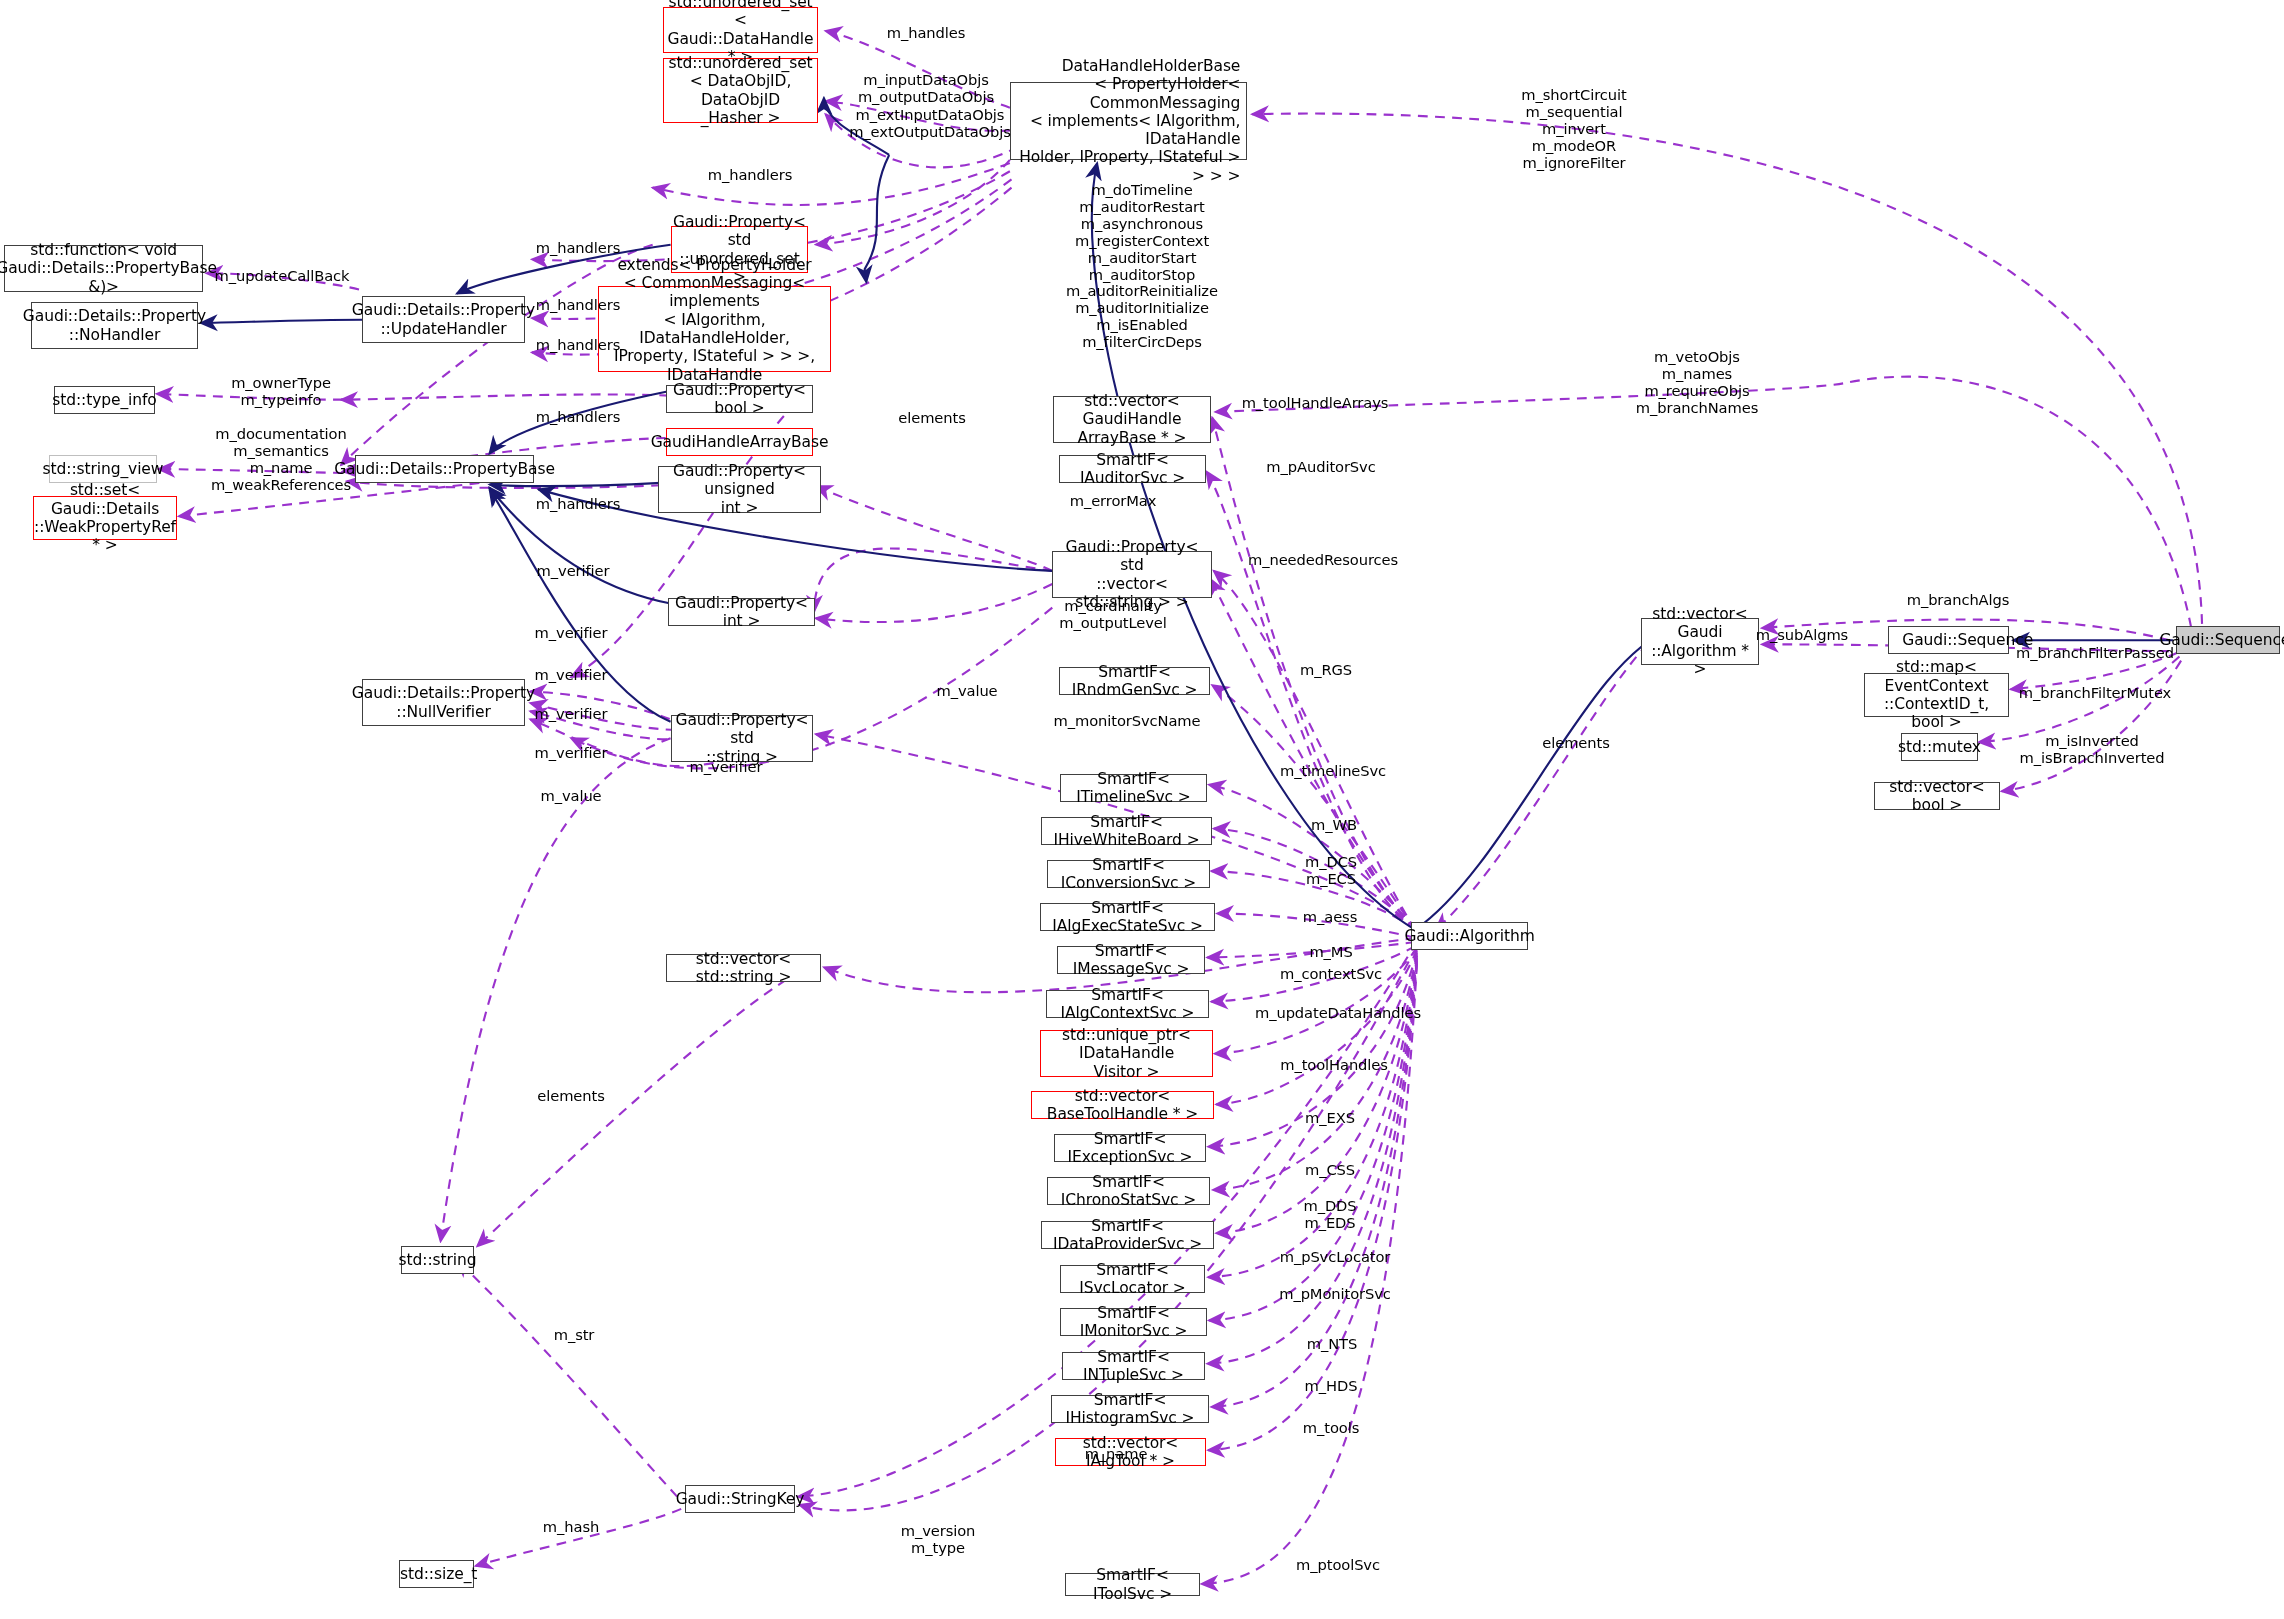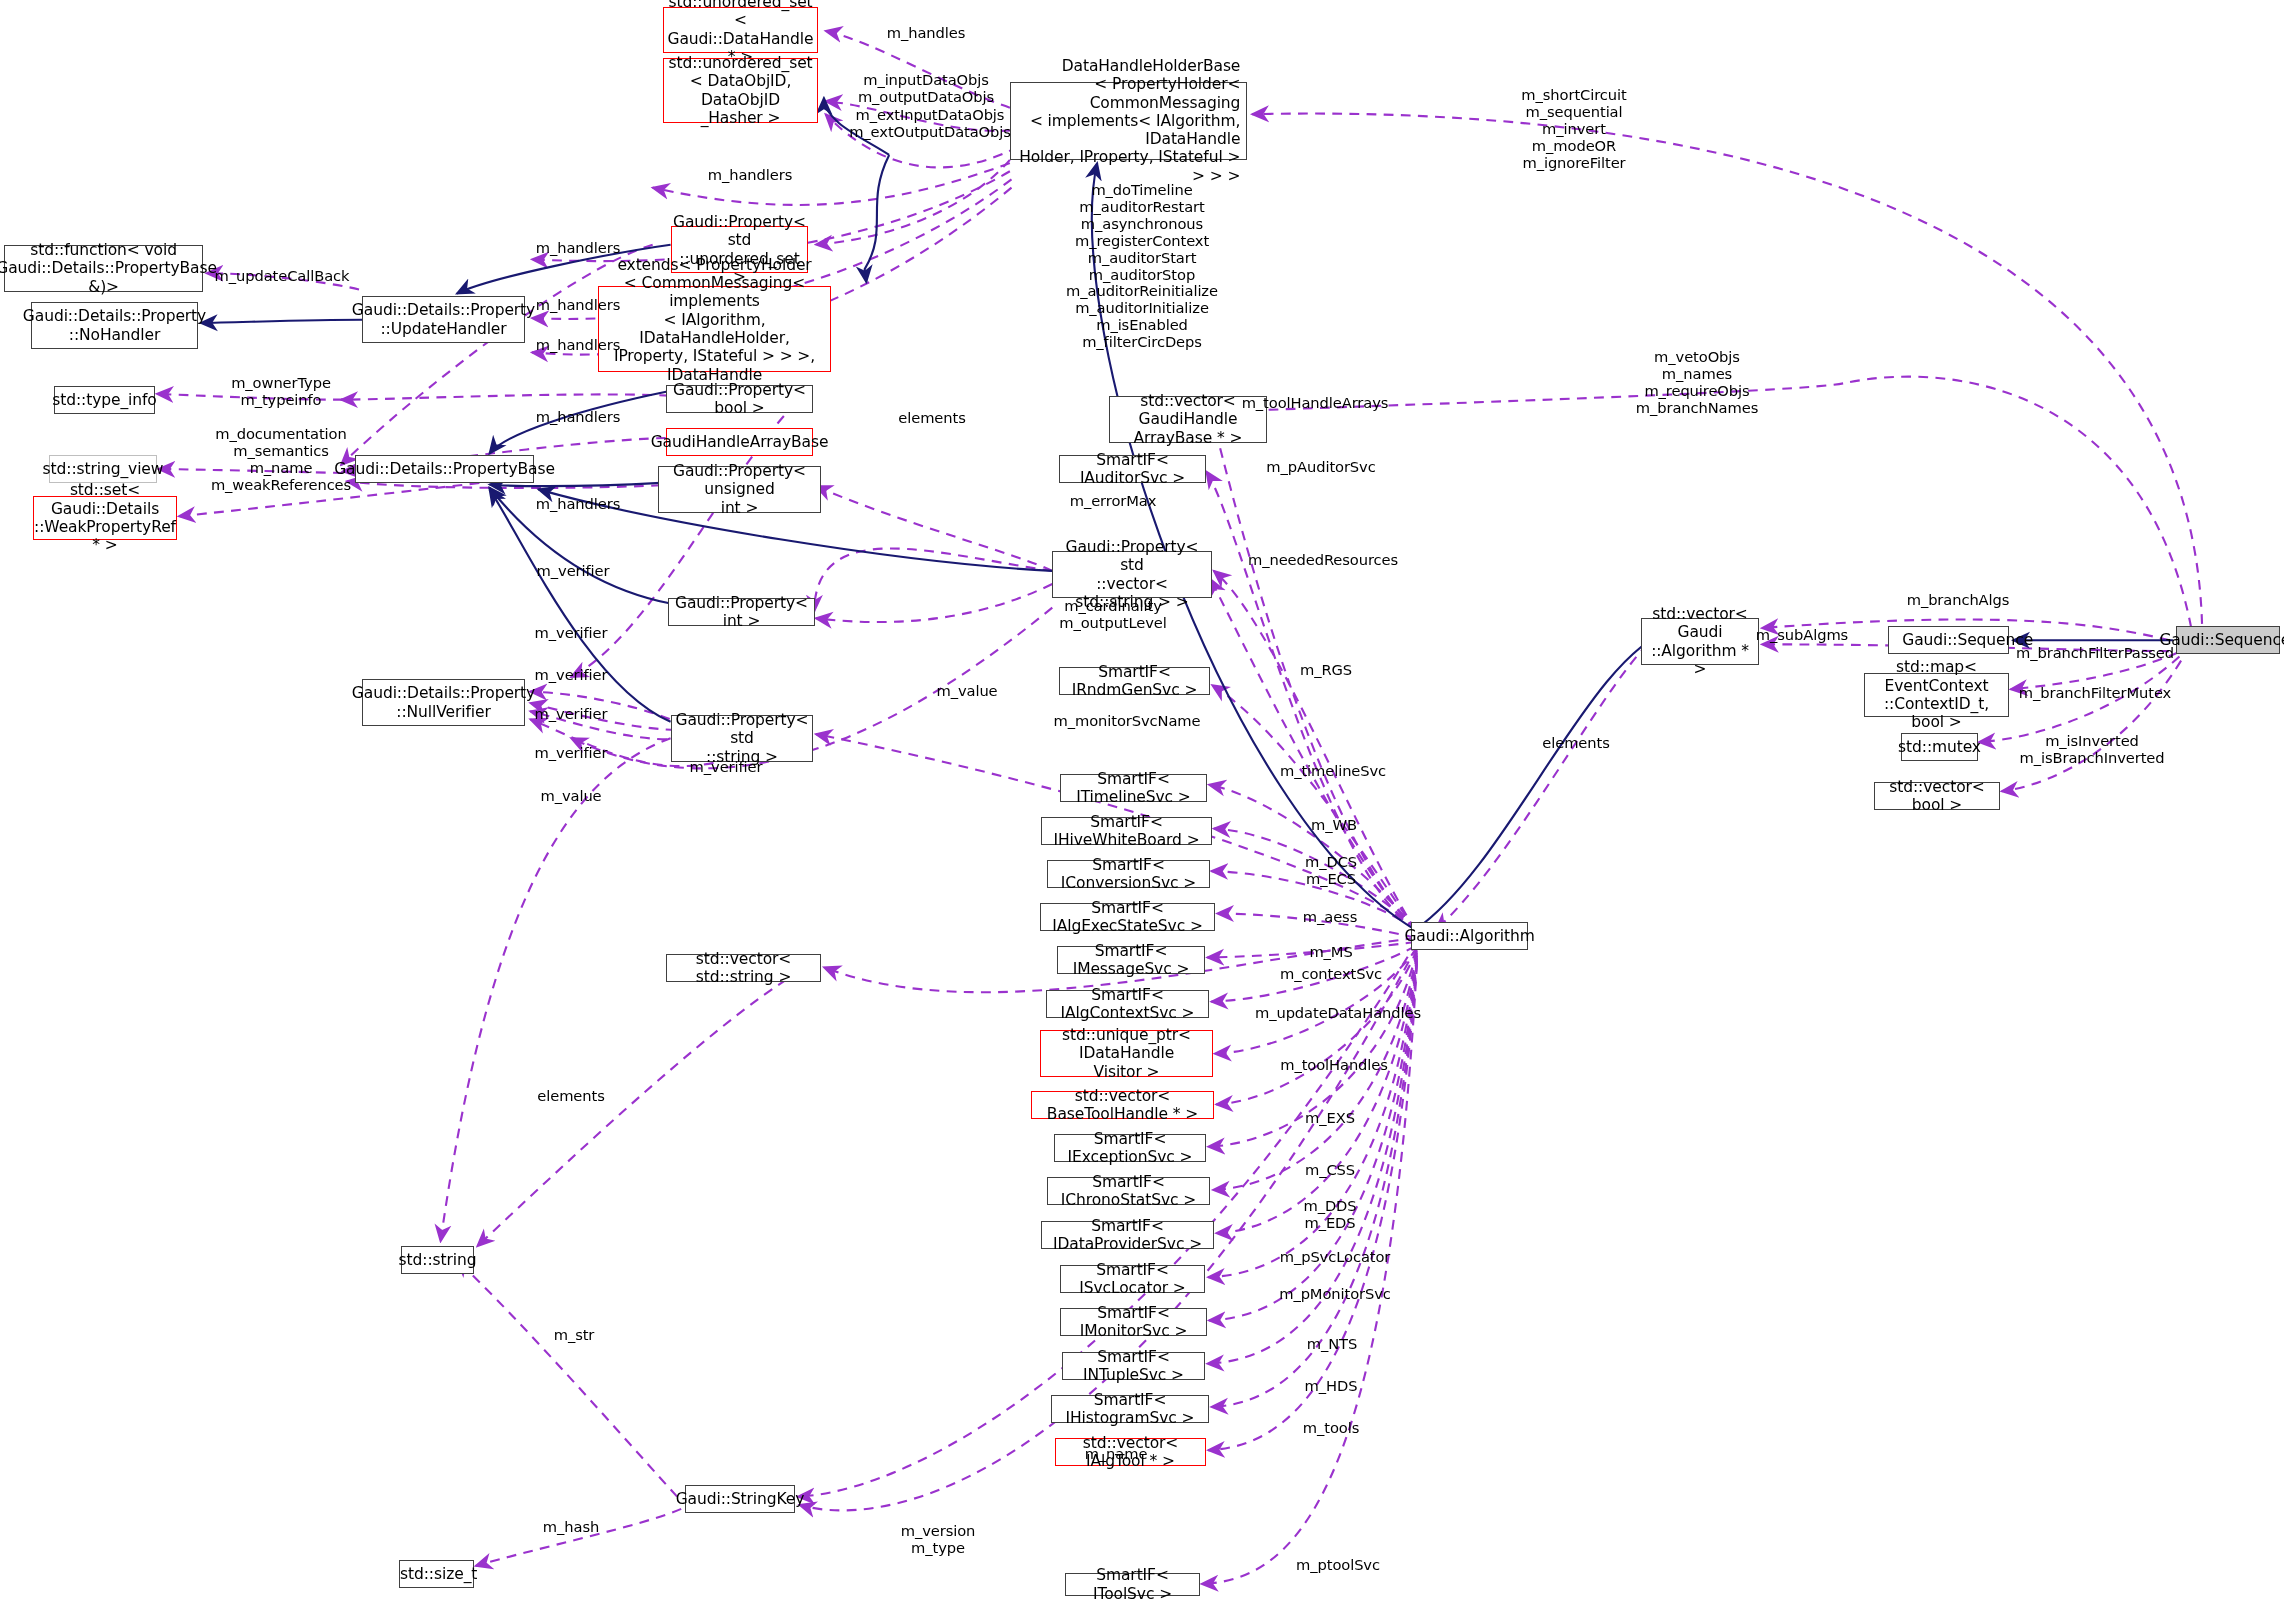--- a/index.html
+++ b/index.html
@@ -163,21 +163,21 @@
 Holder &gt;</div>
       <div class="node" style="left: 54px; top: 386px; width: 101px; height: 28px;">std::type_info</div>
       <div class="node" style="left: 666px; top: 385px; width: 147px; height: 28px;">Gaudi::Property&lt; bool &gt;</div>
       <div class="node red" style="left: 666px; top: 428px; width: 147px; height: 28px;">GaudiHandleArrayBase</div>
       <div class="node grey" style="left: 49px; top: 455px; width: 108px; height: 28px;">std::string_view</div>
       <div class="node" style="left: 355px; top: 455px; width: 179px; height: 28px;">Gaudi::Details::PropertyBase</div>
       <div class="node" style="left: 658px; top: 466px; width: 163px; height: 47px;">Gaudi::Property&lt; unsigned
 int &gt;</div>
       <div class="node red" style="left: 33px; top: 496px; width: 144px; height: 44px;">std::set&lt; Gaudi::Details
 ::WeakPropertyRef * &gt;</div>
-      <div class="node" style="left: 1109px; top: 396px; width: 158px; height: 47px;">std::vector&lt; GaudiHandle
+      <div class="node" style="left: 1053px; top: 396px; width: 158px; height: 47px;">std::vector&lt; GaudiHandle
 ArrayBase * &gt;</div>
       <div class="node" style="left: 1059px; top: 455px; width: 147px; height: 28px;">SmartIF&lt; IAuditorSvc &gt;</div>
       <div class="node" style="left: 1052px; top: 551px; width: 160px; height: 47px;">Gaudi::Property&lt; std
 ::vector&lt; std::string &gt; &gt;</div>
       <div class="node" style="left: 668px; top: 598px; width: 147px; height: 28px;">Gaudi::Property&lt; int &gt;</div>
       <div class="node" style="left: 362px; top: 679px; width: 163px; height: 47px;">Gaudi::Details::Property
 ::NullVerifier</div>
       <div class="node" style="left: 671px; top: 715px; width: 142px; height: 47px;">Gaudi::Property&lt; std
 ::string &gt;</div>
       <div class="node" style="left: 1059px; top: 667px; width: 151px; height: 28px;">SmartIF&lt; IRndmGenSvc &gt;</div>

